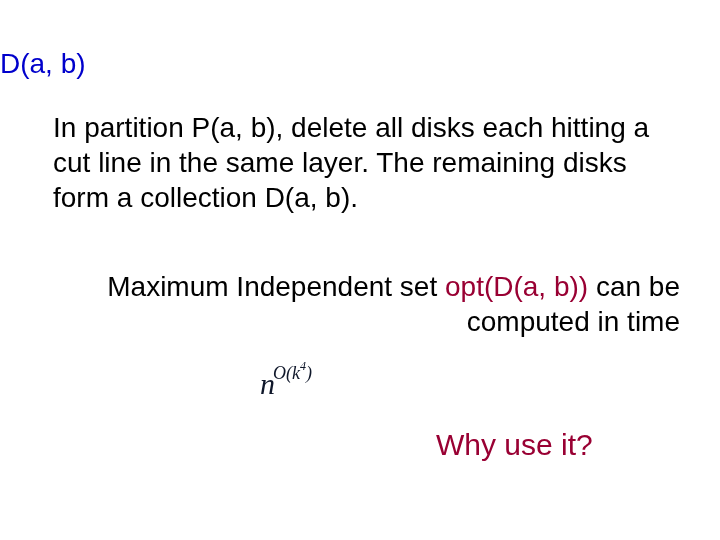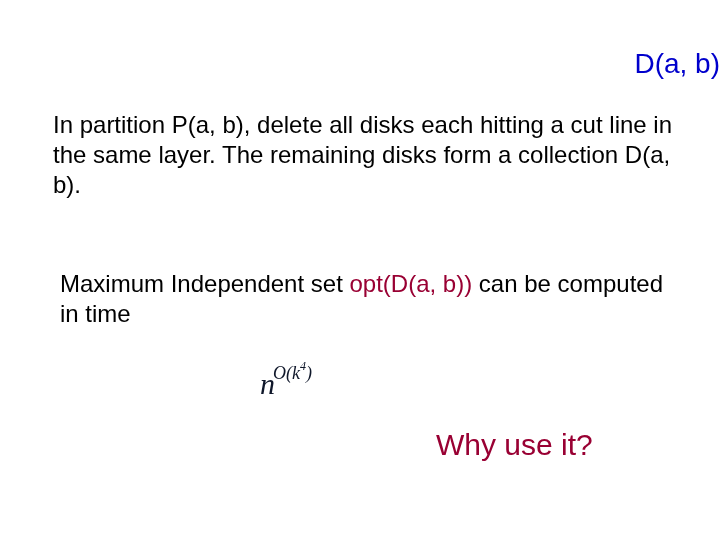--- a/index.html
+++ b/index.html
@@ -15,39 +15,40 @@
   .slide {
     position: relative;
     width: 720px;
     height: 540px;
   }
   .title {
     position: absolute;
     top: 48px;
     left: 0;
     width: 720px;
-    text-align: right;
+    text-align: left;
     font-size: 28px;
     color: #0000cc;
   }
   .body-block {
     position: absolute;
-    font-size: 24px;
+    font-size: 28px;
     line-height: 1.25;
     color: #000000;
   }
   .p1 {
     top: 110px;
     left: 53px;
     width: 620px;
   }
   .p2 {
     top: 269px;
     left: 60px;
     width: 620px;
+    text-align: right;
   }
   .colored {
     color: #990033;
   }
   .formula {
     position: absolute;
     top: 365px;
     left: 260px;
     font-family: "Times New Roman", Times, serif;
     font-style: italic;

